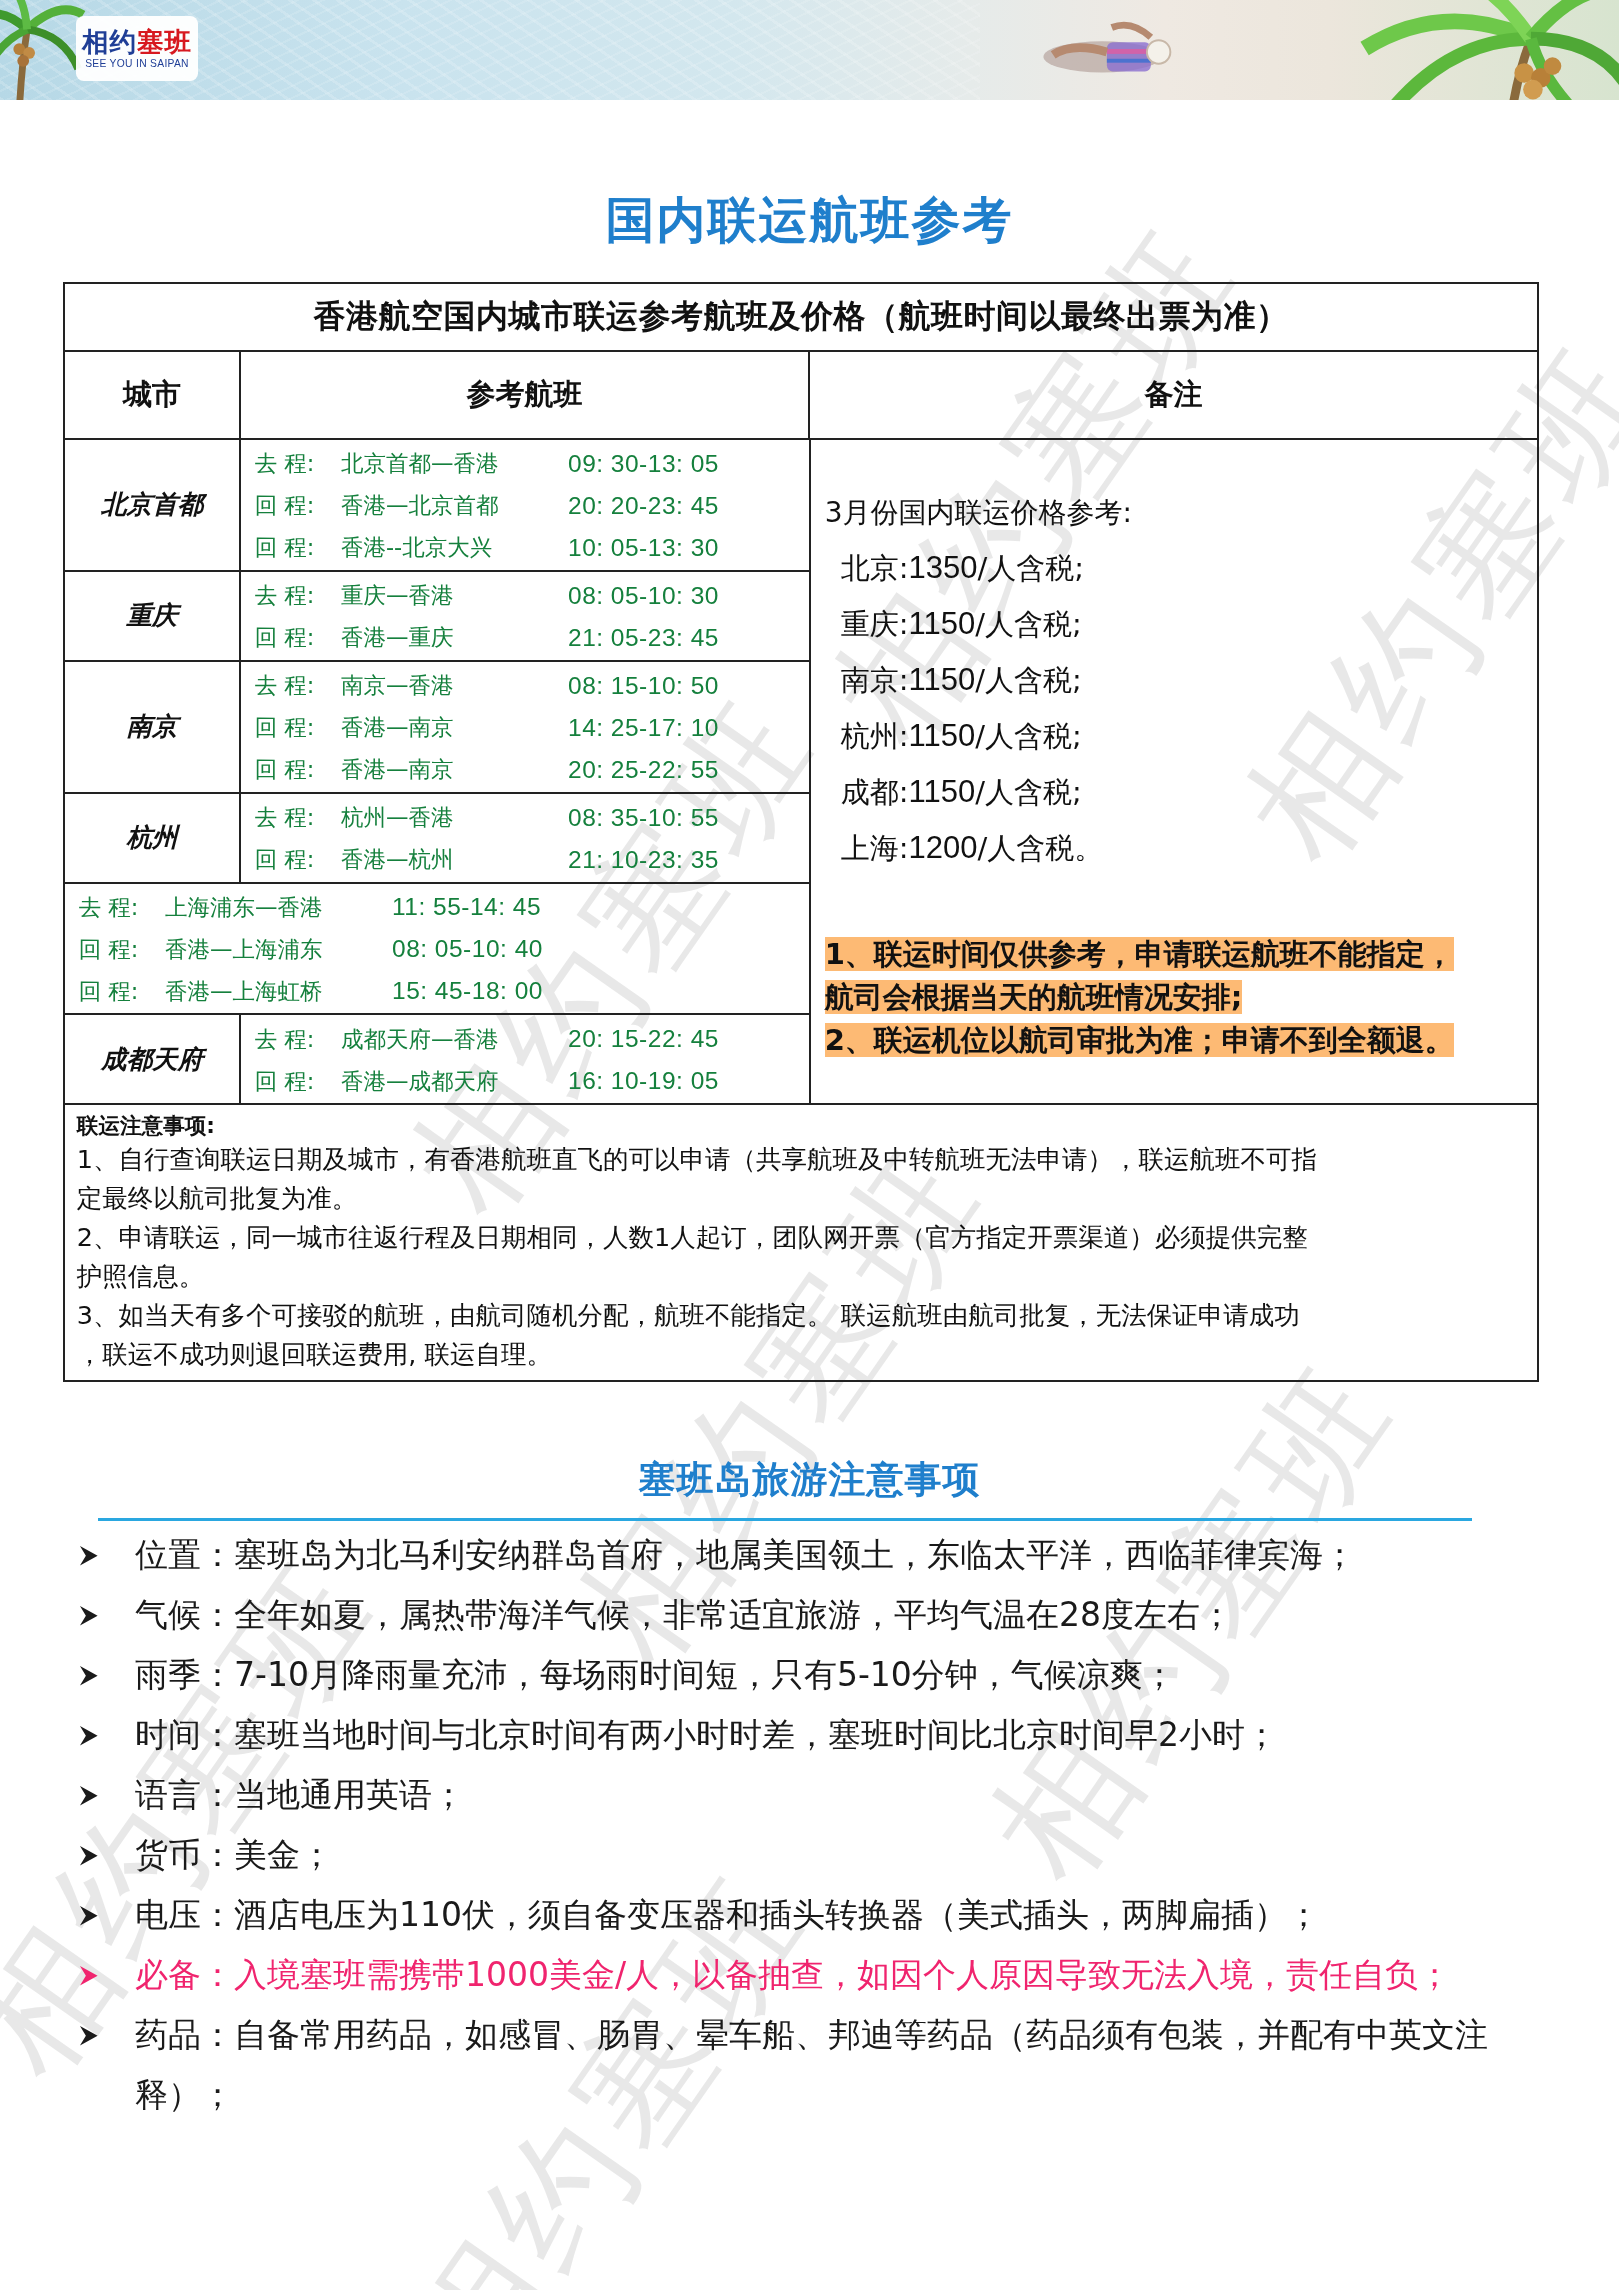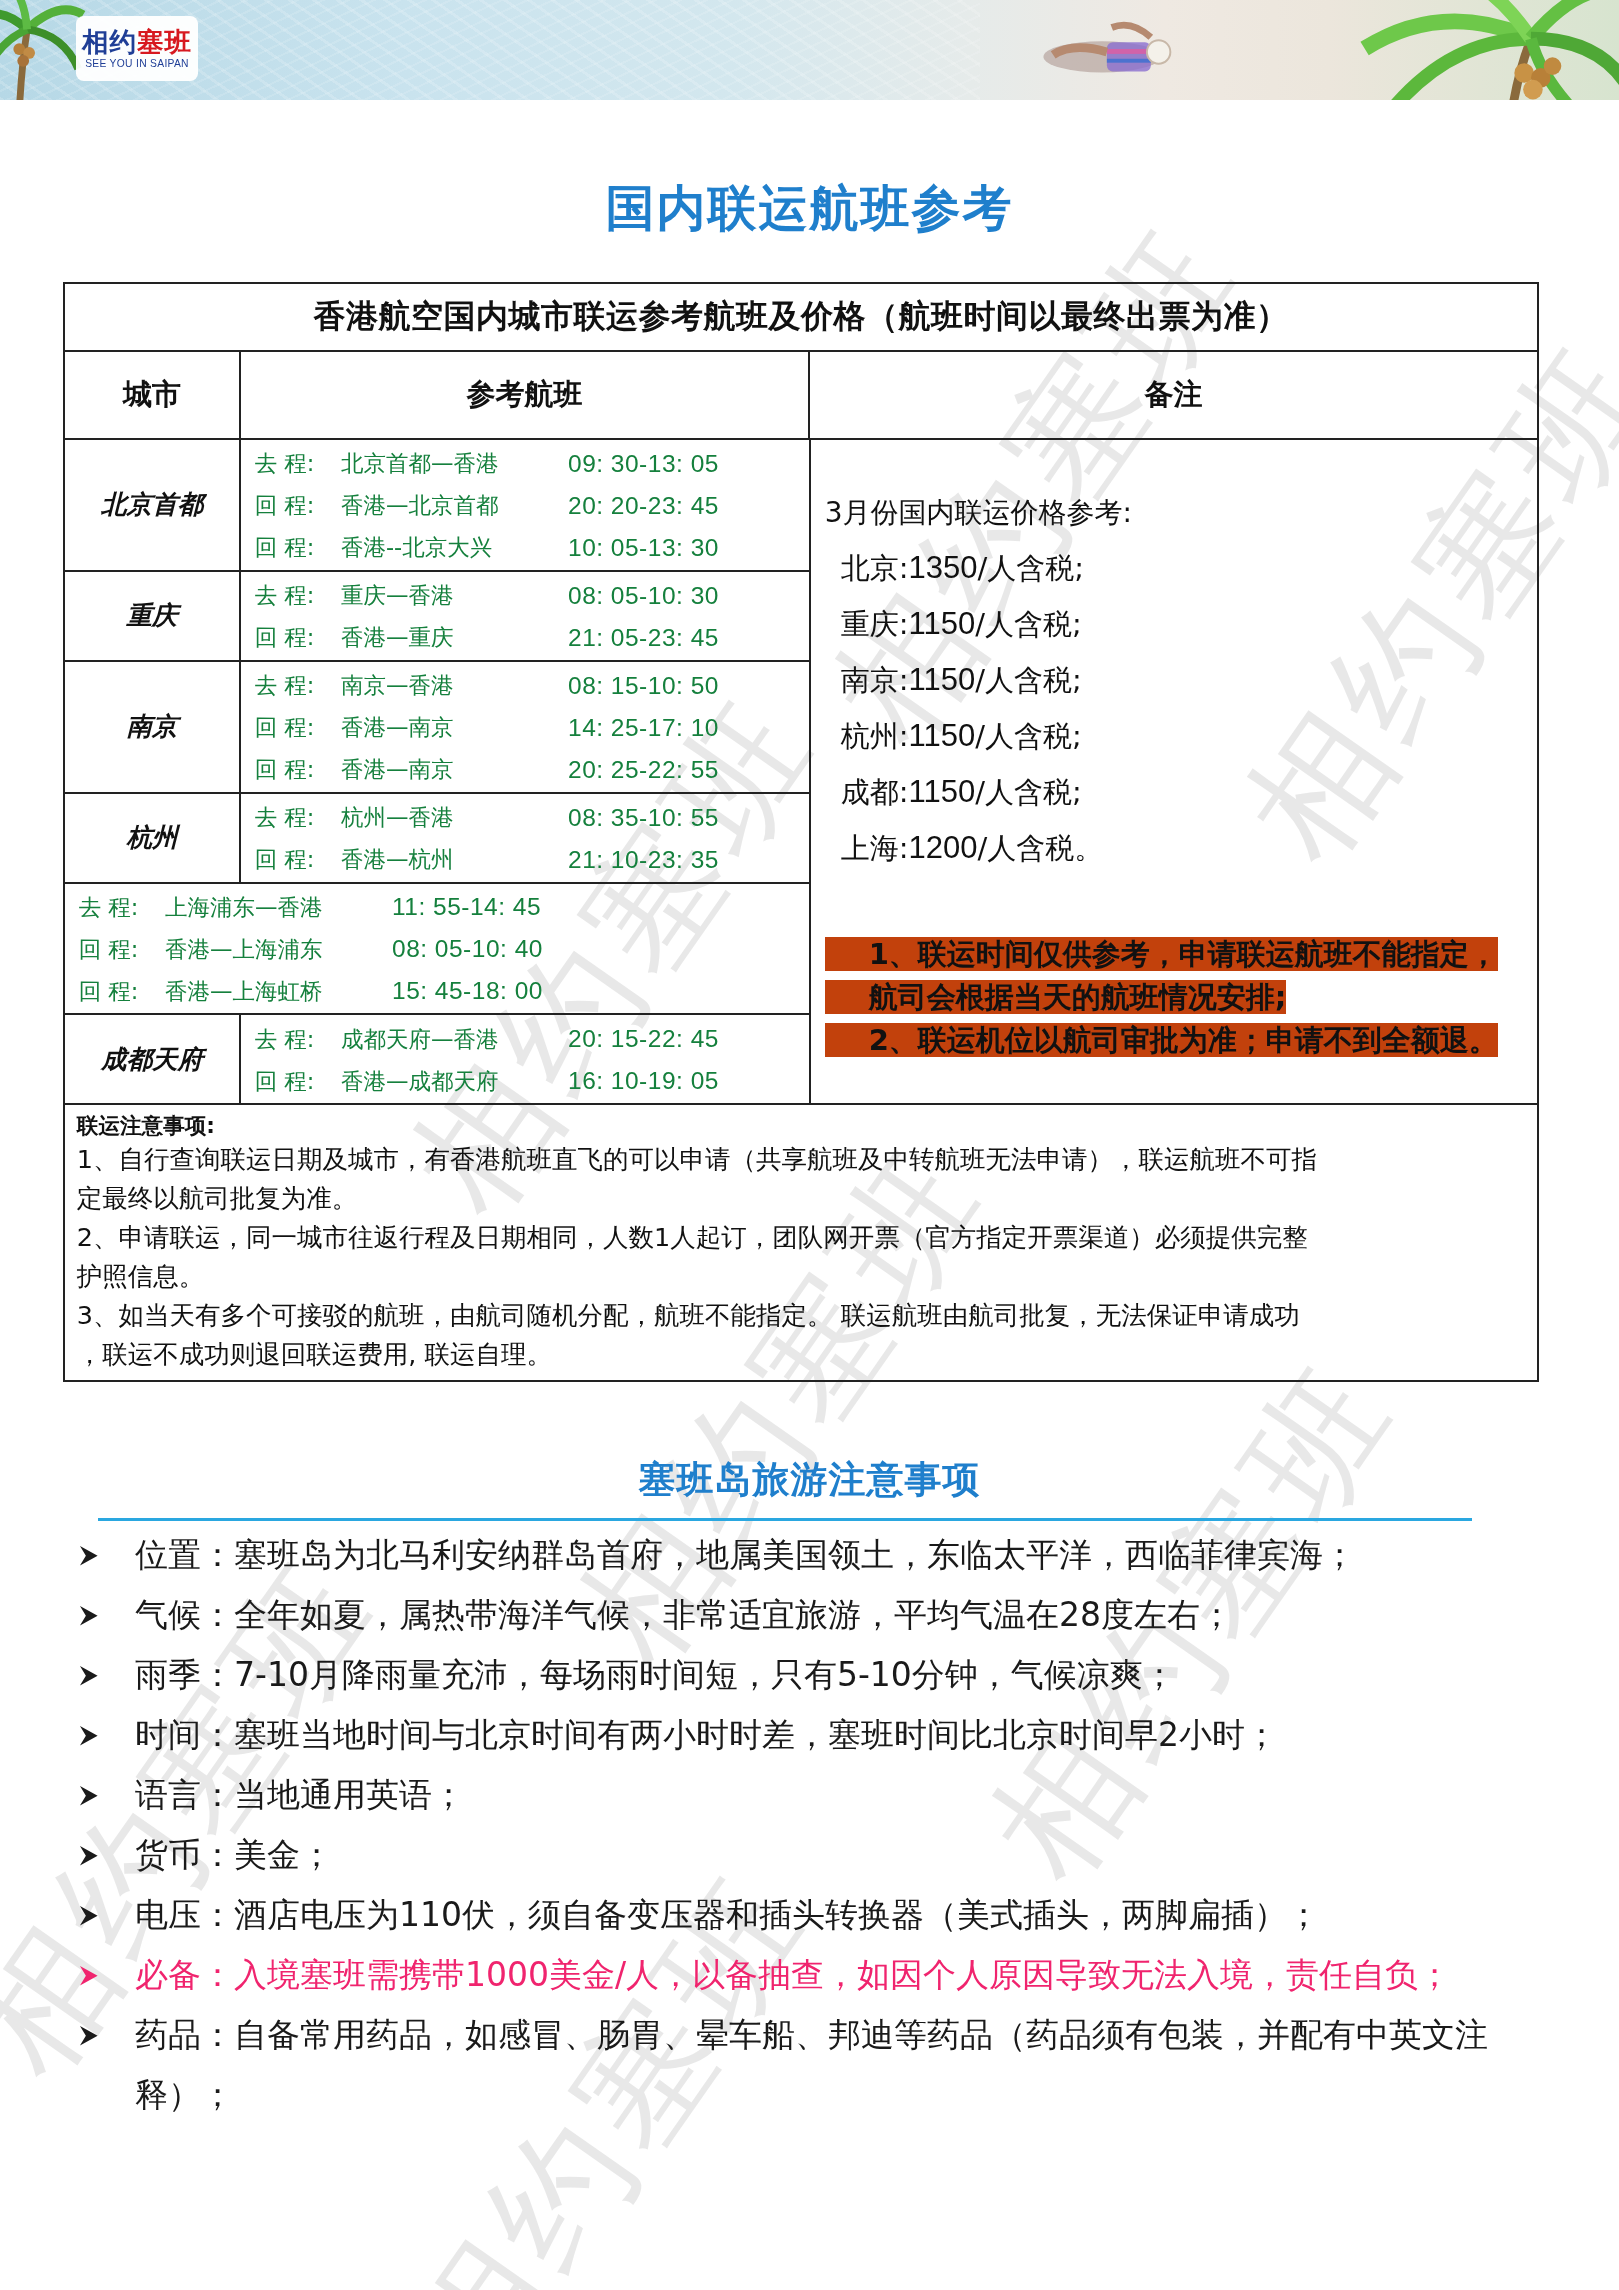--- a/index.html
+++ b/index.html
@@ -36,21 +36,21 @@
     .logo-cn { font-family: "DejaVu Sans", sans-serif; font-weight: bold; font-size: 26.5px; letter-spacing: 1px; line-height: 29px; }
     .logo-cn .blue { color: #1f3e96; }
     .logo-cn .red { color: #d71920; }
     .logo-en { font-family: "Liberation Sans", sans-serif; font-size: 10.3px; color: #1f3e96; letter-spacing: 0.3px; margin-top: 2px; }
 
     
     .watermark { position: absolute; pointer-events: none; font-family: "DejaVu Serif", serif; color: rgba(150,150,150,0.22); font-size: 137px; transform: rotate(-55deg); white-space: nowrap; letter-spacing: 9.8px; }
 
     
     .page-title {
-      position: absolute; left: 0; width: 1619px; top: 176px; text-align: center;
+      position: absolute; left: 0; width: 1619px; top: 188px; text-align: center;
       font-size: 49px; color: #1f7fcc; letter-spacing: 2px; font-family: "DejaVu Sans", sans-serif;
     }
 
     
     .main-table {
       position: absolute; left: 63px; top: 282px; width: 1476px;
       border: 2px solid #222;
     }
     .tbl-caption {
       height: 68px; border-bottom: 2px solid #222; display: flex; align-items: center; justify-content: center;
@@ -74,21 +74,21 @@
     .flight-line { height: 42px; display: flex; align-items: center; font-size: 22.5px; color: #15803d; }
     .flight-line .dir { width: 100px; padding-left: 13.7px; letter-spacing: 0; }
     .flight-line .route { width: 227px; white-space: nowrap; }
     .flight-line .time { flex: 1; white-space: nowrap; font-family: "Liberation Sans", sans-serif; font-size: 24.5px; letter-spacing: 0.5px; }
 
     .notes-part { flex: 1; padding: 45px 9.8px 0 13.7px; position: relative; }
     .price-heading { font-size: 28px; line-height: 55px; color: #111; }
     .price-line { font-size: 29px; line-height: 56px; color: #111; margin-left: 16px; }
     .price-line .num { font-family: "Liberation Sans", sans-serif; font-size: 31px; }
     .highlight-block { margin-top: 57px; font-weight: bold; font-size: 29px; line-height: 43px; }
-    .hl { background: #c2410c; padding-left: 44px; }
+    .hl { background: #fdba74; }
 
     .footnote { border-top: 2px solid #222; padding: 5.9px 11.8px 5.9px 11.8px; }
     .footnote-title { font-weight: bold; font-size: 21.6px; line-height: 29px; }
     .footnote-line { font-size: 25.5px; line-height: 39px; color: #111; }
 
     
     .travel-title {
       position: absolute; left: 0; width: 1619px; top: 1455px; text-align: center;
       font-size: 37px; color: #1f7fcc; letter-spacing: 1px;
     }

